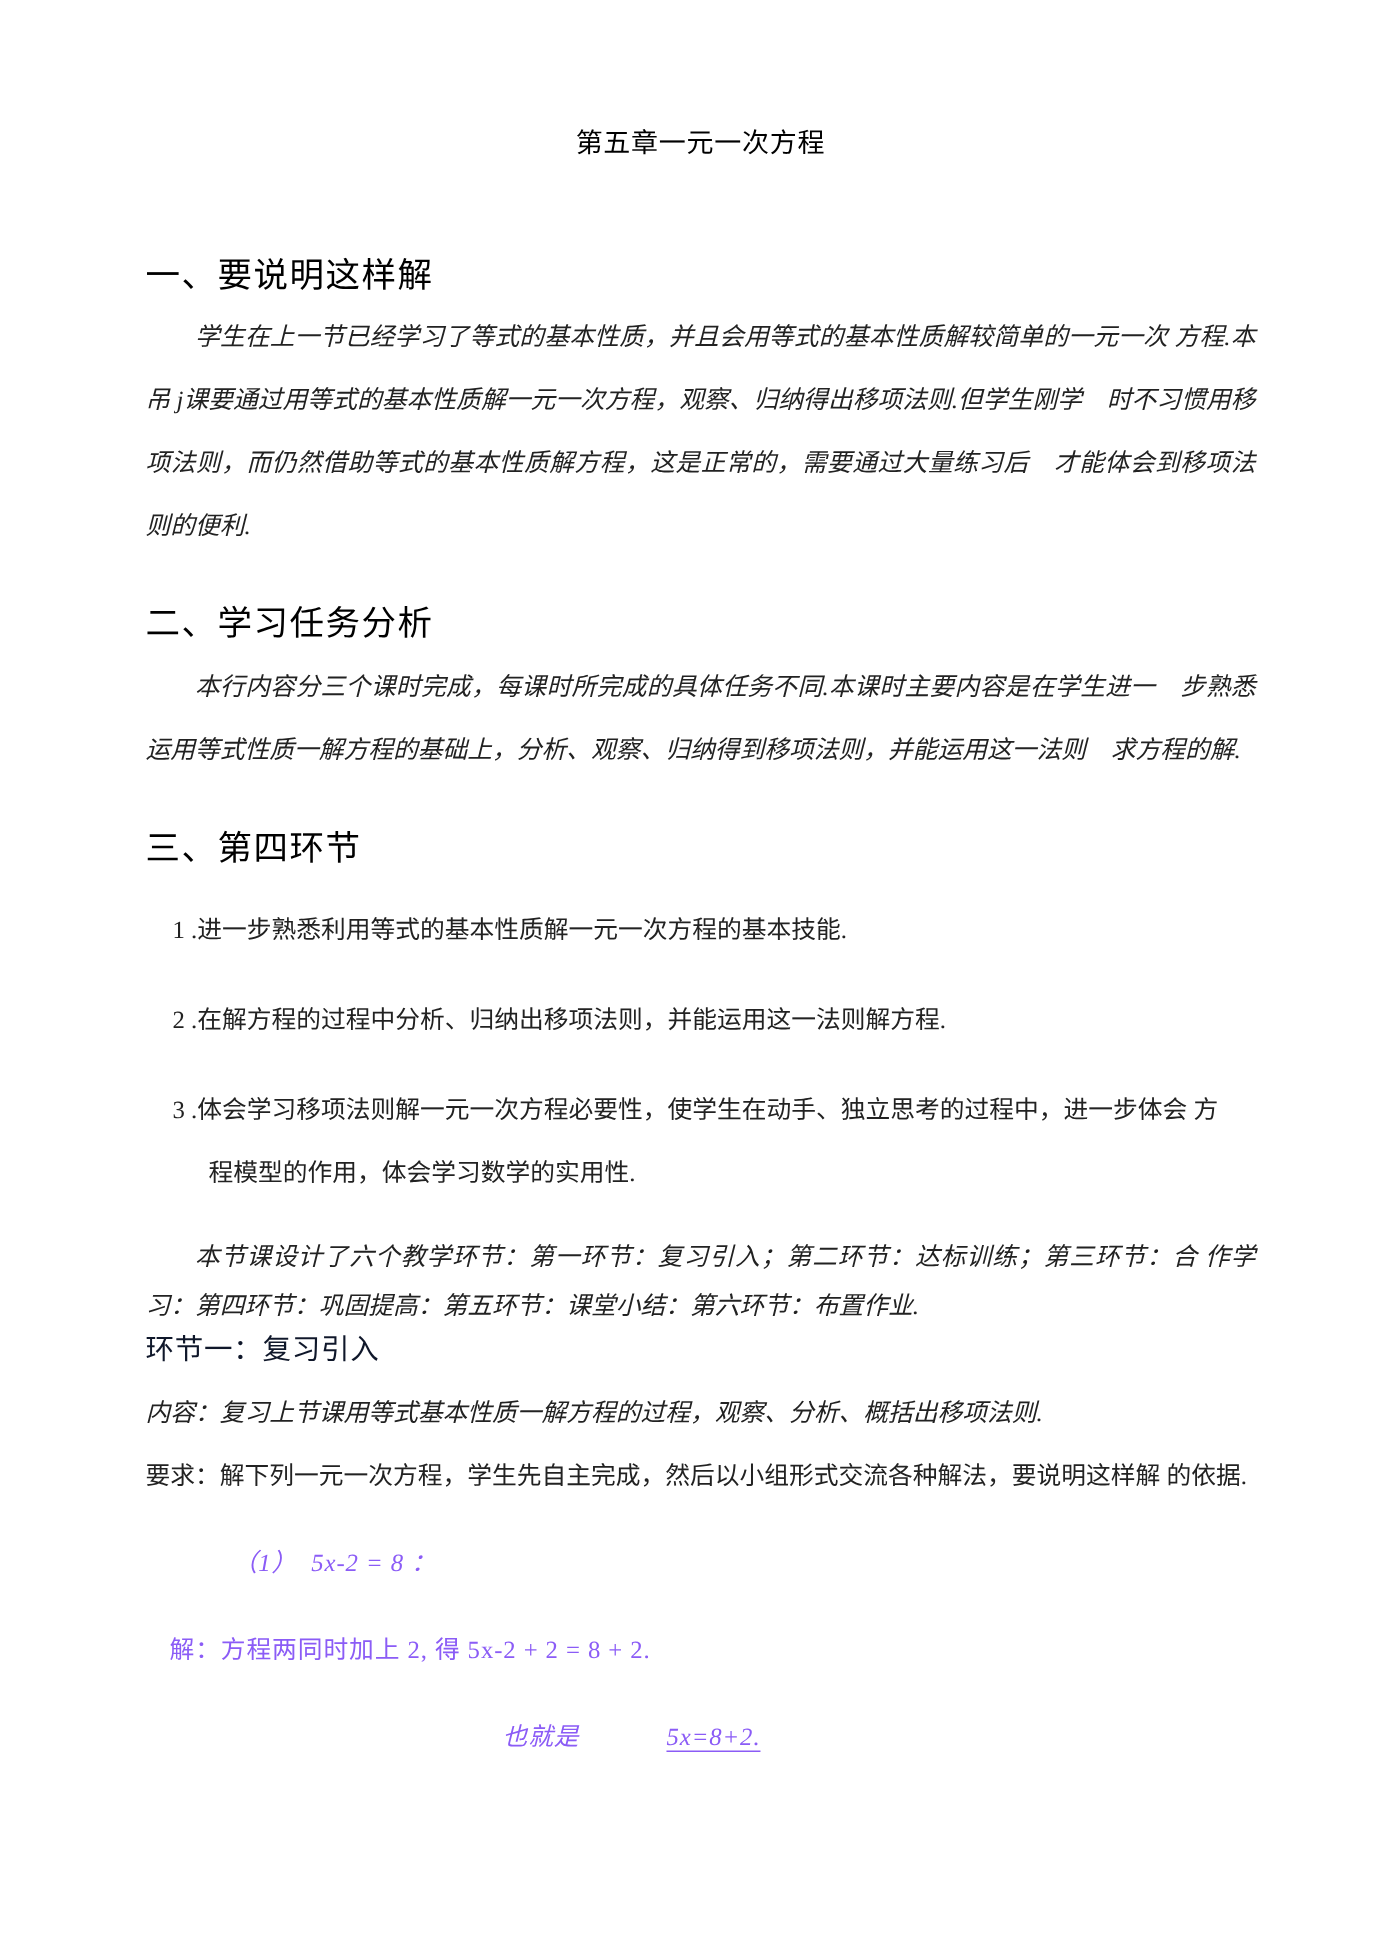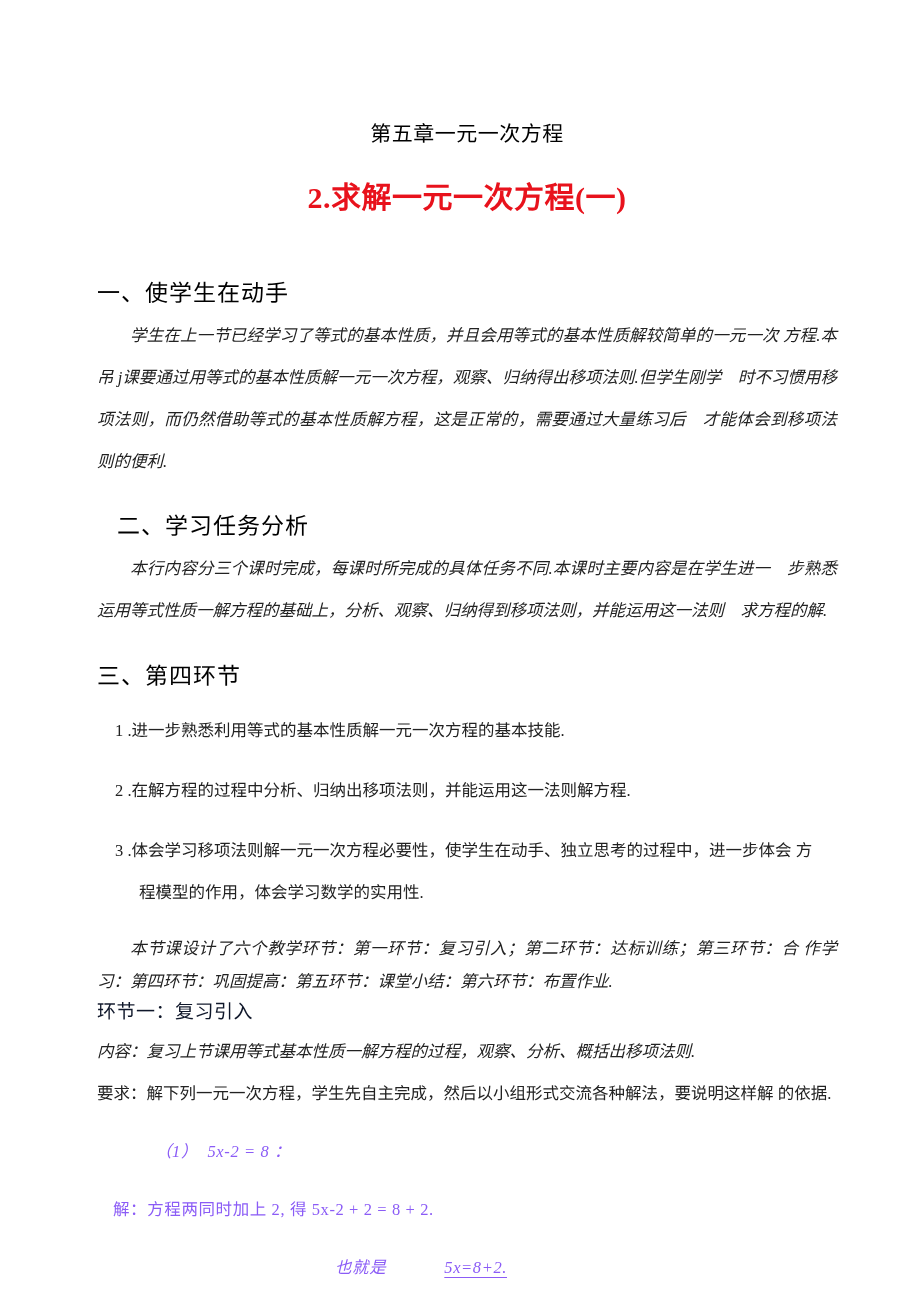--- a/index.html
+++ b/index.html
@@ -21,27 +21,27 @@
   .content {
     position: absolute;
     left: 97px;
     top: 0;
     width: 740px;
   }
 
   
   .doc-title {
     text-align: center;
-    font-size: 21px;
+    font-size: 18px;
     line-height: 1.25;
     font-weight: 400;
     color: #000000;
     letter-spacing: 0.5px;
-    margin: 13px;
-    padding-top: 108px;
+    margin: 0;
+    padding-top: 84px;
   }
   .doc-subtitle {
     text-align: center;
     font-size: 30px;
     line-height: 1.3;
     font-weight: 700;
     letter-spacing: 0.5px;
     margin: 0;
     padding-top: 18px;
   }
@@ -49,21 +49,21 @@
   
   .section-heading {
     font-size: 23px;
     line-height: 1.3;
     font-weight: 400;
     color: #000000;
     letter-spacing: 1px;
     margin: 0;
   }
   .sec1-heading { padding-top: 62px; }
-  .sec2-heading { padding-top: 29px; margin-left: 20px; }
+  .sec2-heading { padding-top: 29px; }
   .sec3-heading { padding-top: 30px; }
   .sec4-heading { padding-top: 28px; }
 
   
   .para {
     font-size: 16.5px;
     line-height: 42px;
     margin: 0;
     text-align: justify;
     text-justify: inter-ideograph;
@@ -113,23 +113,22 @@
   .nowrap { white-space: pre; }
 </style>
 </head>
 <body>
 
 <div class="page">
   <div class="content">
 
     <h1 class="doc-title">第五章一元一次方程</h1>
 
-    <h2 class="doc-subtitle" id="lesson-title" style="color: rgb(232, 18, 28);">2.求解一元一次方程(一)</h2>
 
-    <h3 class="section-heading sec1-heading">一、使学生在动手</h3>
+    <h3 class="section-heading sec1-heading">一、要说明这样解</h3>
 
     <p class="para indent p-gap-sm">学生在上一节已经学习了等式的基本性质，并且会用等式的基本性质解较简单的一元一次 方程.本吊 j课要通过用等式的基本性质解一元一次方程，观察、归纳得出移项法则.但学生刚学　时不习惯用移项法则，而仍然借助等式的基本性质解方程，这是正常的，需要通过大量练习后　才能体会到移项法则的便利.</p>
 
     <h3 class="section-heading sec2-heading">二、学习任务分析</h3>
 
     <p class="para indent p-gap-sm">本行内容分三个课时完成，每课时所完成的具体任务不同.本课时主要内容是在学生进一　步熟悉运用等式性质一解方程的基础上，分析、观察、归纳得到移项法则，并能运用这一法则　求方程的解.</p>
 
     <h3 class="section-heading sec3-heading">三、第四环节</h3>
 
     <p class="goal-item p-gap-md">1 .进一步熟悉利用等式的基本性质解一元一次方程的基本技能.</p>

